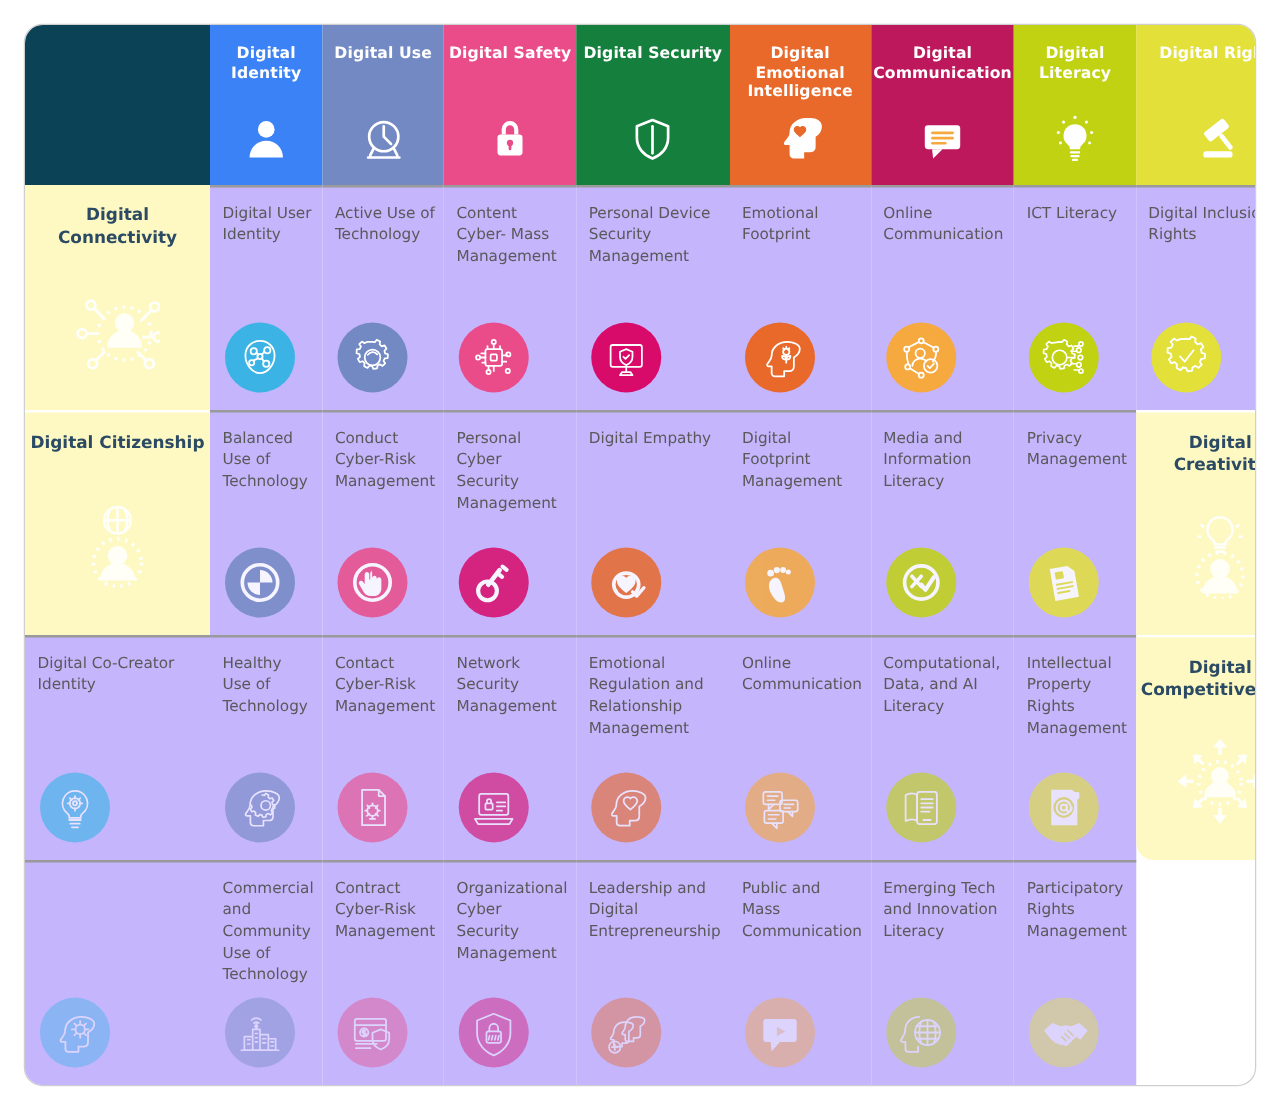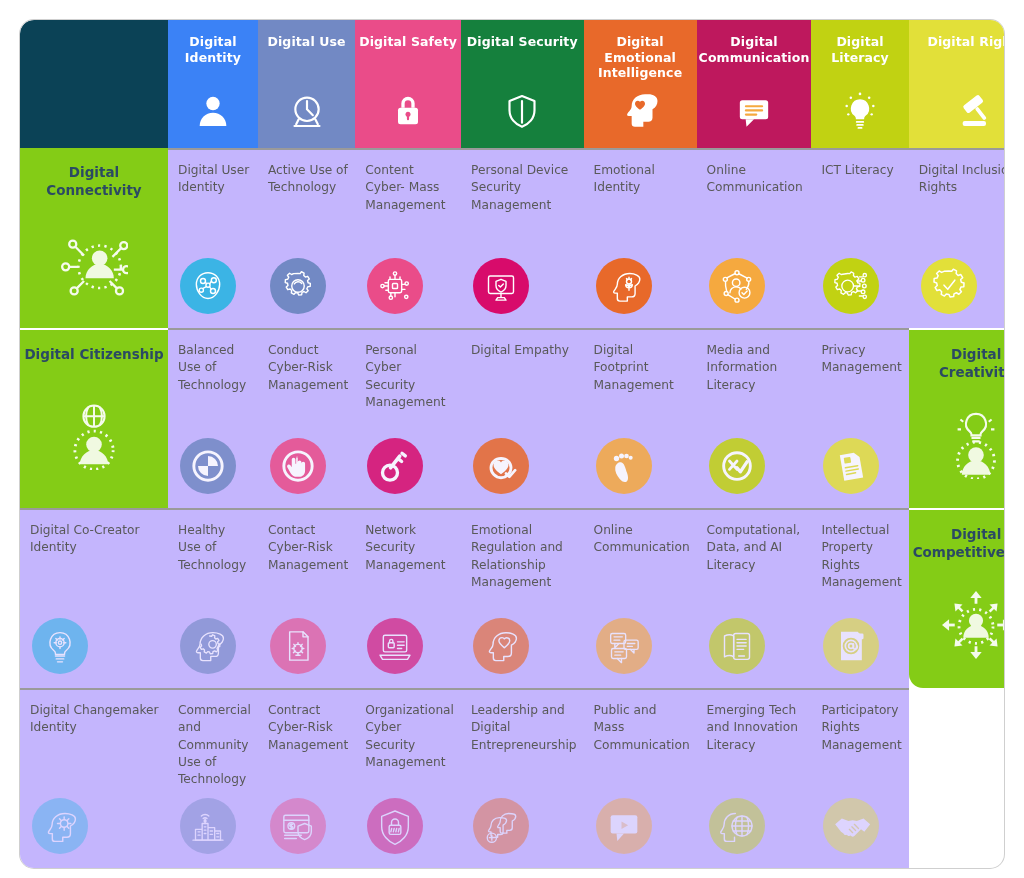--- a/index.html
+++ b/index.html
@@ -49,21 +49,21 @@
   .hcell .hicon{
     margin-top:auto;
     margin-bottom:16px;
     height:42px;
     display:flex;align-items:center;justify-content:center;
   }
   .hcell:last-of-type{ border-top-right-radius:14px; }
 
   
   .rlabel{
-    background:#84cc16;
+    background:#fef9c3;
     display:flex;
     flex-direction:column;
     align-items:center;
     padding-top:16px;
     border-top:2px solid #ffffff;
     position:relative;
   }
   .rlabel .rtitle{
     color:#2b4a63;
     font-size:13.5px;
@@ -278,21 +278,21 @@
             <svg width="40" height="40" viewBox="0 0 48 48" fill="none" stroke="#fff" stroke-width="1.7" stroke-linecap="round" stroke-linejoin="round">
               <rect x="9" y="12" width="30" height="21" rx="2"></rect>
               <path d="M24 33v5M18 41h12M20 38h8l2 3H18z"></path>
               <path d="M24 16l6 2.5v5c0 4-3 6.5-6 7.8-3-1.3-6-3.8-6-7.8v-5z"></path>
               <path d="M21.3 23.3l2 2 3.5-3.6"></path>
             </svg>
           </div>
         </div>
       </div>
       <div class="cell row1">
-        <div class="ctext">Emotional Identity</div>
+        <div class="ctext">Emotional Footprint</div>
         <div class="cicon">
           <div class="disc" style="background:#e8692a;opacity:1">
             <svg width="40" height="40" viewBox="0 0 48 48" fill="none" stroke="#fff" stroke-width="1.7" stroke-linecap="round" stroke-linejoin="round">
               <path d="M31 9c-8.5 0-15 5.5-15 13 0 3.5-2.5 5.5-4 8-.8 1.3-.3 2.6 1.3 2.6H16v6.5c0 1.6 1.4 3 3 3h9v-5h5c2.5 0 4.3-1.8 4.3-4.2V24c3.5-2 5.7-5 5.7-8.3C43 11.6 37 9 31 9z"></path>
               <circle cx="30" cy="18.5" r="3"></circle>
               <path d="M30 22v7M30 26c-2.5 0-4-1.5-4-3.5 2.5 0 4 1.5 4 3.5zM30 26c2.5 0 4-1.5 4-3.5-2.5 0-4 1.5-4 3.5z"></path>
               <path d="M27 15l1.2 1.6M33 15l-1.2 1.6M30 13.5v2"></path>
             </svg>
           </div>
         </div>
@@ -606,21 +606,20 @@
                 <path d="M2.5 24l4.5-3.5v7z"></path>
                 <rect x="5.5" y="23.2" width="5" height="1.8"></rect>
                 <path d="M45.5 24l-4.5-3.5v7z"></path>
                 <rect x="37.5" y="23.2" width="5" height="1.8"></rect>
               </g>
             </g>
           </svg>
         </div>
       </div>
       <div class="cell ">
-        <div class="ctext">Digital Changemaker Identity</div>
         <div class="cicon">
           <div class="disc" style="background:#3bb4e5;opacity:0.42">
             <svg width="40" height="40" viewBox="0 0 48 48" fill="none" stroke="#fff" stroke-width="1.7" stroke-linecap="round" stroke-linejoin="round">
               <path d="M30 9c-9 0-15.5 6-15.5 13.5 0 3.5-2.5 5.5-4 8-.8 1.3-.3 2.6 1.3 2.6h3v6.4c0 1.7 1.4 3 3 3h9.5v-5h5c2.5 0 4.2-1.8 4.2-4.2V24c3.6-2 6-5 6-8.3C42.5 11.5 36 9 30 9z"></path>
               <circle cx="29" cy="21" r="4.5"></circle>
               <path d="M29 13v3M29 26v3M21 21h3M34 21h3M23.4 15.4l2.1 2.1M34.6 15.4l-2.1 2.1M23.4 26.6l2.1-2.1M34.6 26.6l-2.1-2.1"></path>
             </svg>
           </div>
         </div>
       </div>

